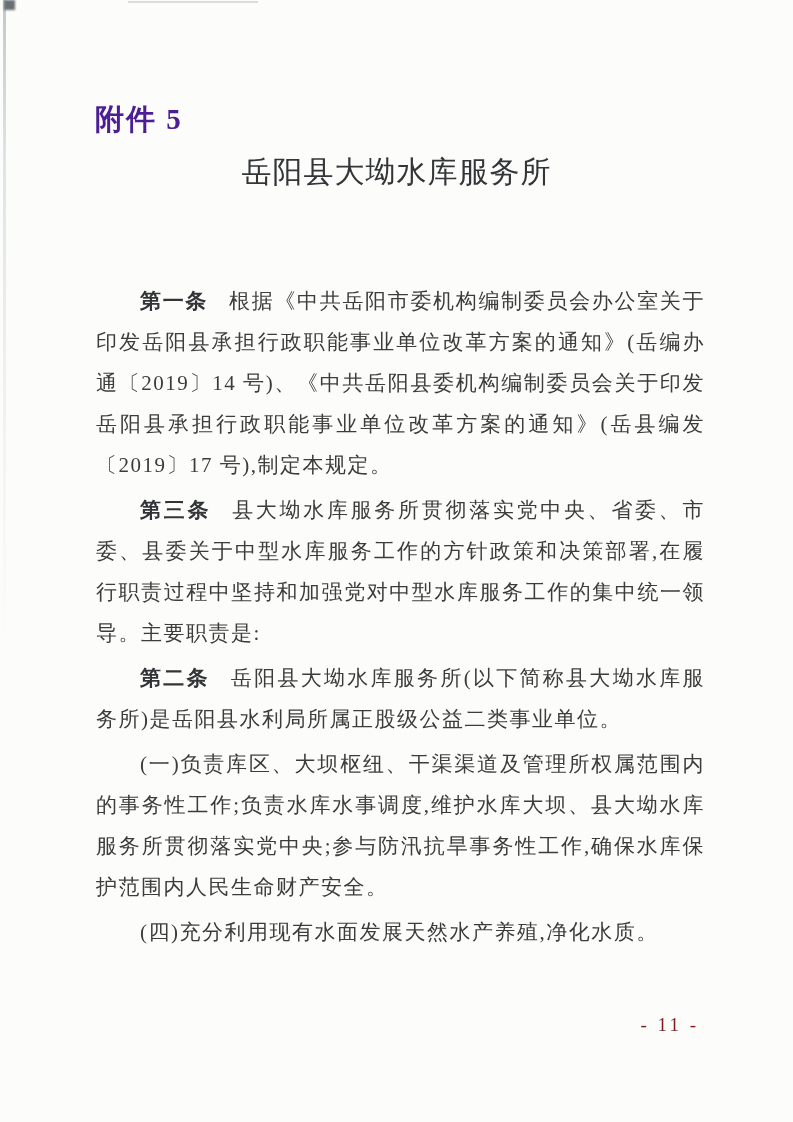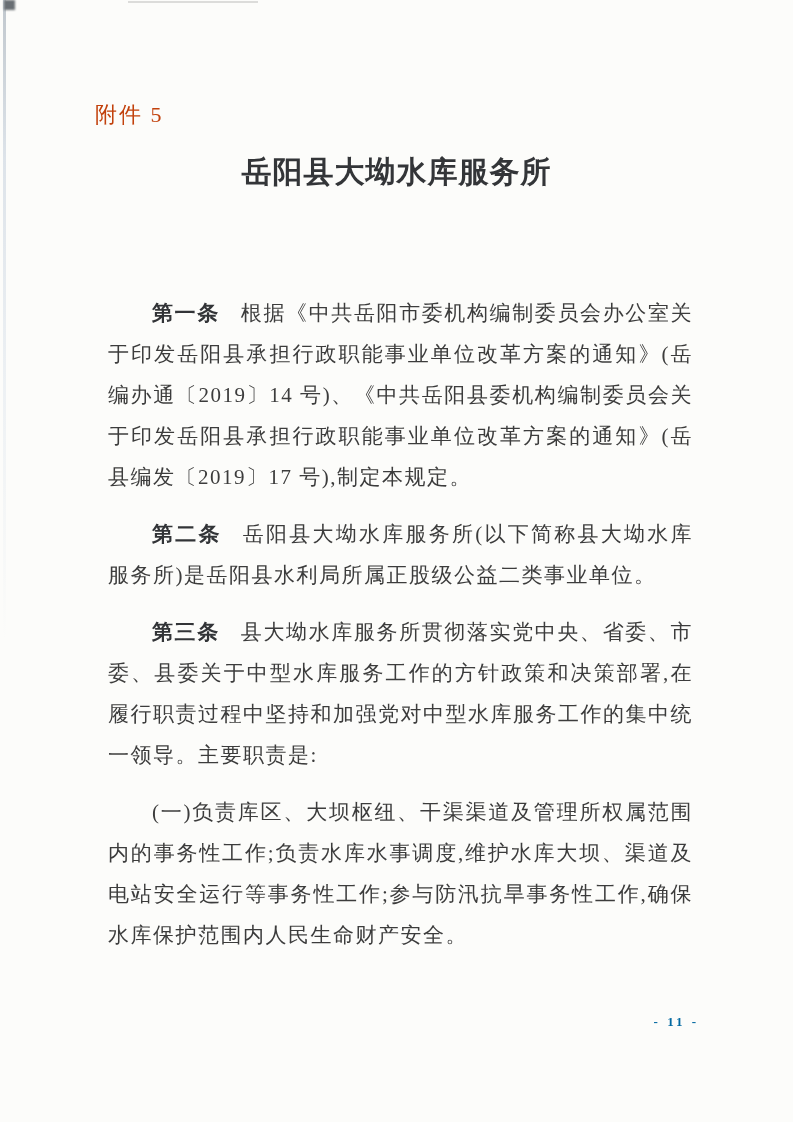--- a/index.html
+++ b/index.html
@@ -45,65 +45,65 @@
     top: 1px;
     width: 130px;
     height: 2px;
     background: rgba(160,160,158,0.35);
     filter: blur(0.5px);
   }
   .attachment-label {
     position: absolute;
     left: 95px;
     top: 100px;
-    font-size: 22px;
+    font-size: 29px;
     letter-spacing: 2px;
-    color: #c2410c;
+    color: #4c1d95;
+    font-weight: bold;
   }
   .title-block {
     position: absolute;
     left: 0;
     top: 149px;
     width: 793px;
     text-align: center;
-    font-weight: bold;
+    font-weight: normal;
     font-size: 30px;
     line-height: 46px;
     letter-spacing: 1px;
     color: #333538;
   }
   .body-block {
     position: absolute;
     left: 92px;
     top: 277px;
     width: 617px;
     font-size: 21px;
     line-height: 41px;
     letter-spacing: 1.5px;
     text-align: justify;
   }
   .para {
-    margin: 16px;
+    margin: 4px;
     text-indent: 44px;
   }
   .para-head {
     font-weight: bold;
     color: #323437;
   }
   .para-head:not(:empty) {
     margin-right: 21px;
   }
   .page-number {
     position: absolute;
     right: 94px;
     top: 1014px;
-    font-size: 13px;
+    font-size: 19px;
     letter-spacing: 3px;
-    color: #0369a1;
-    font-weight: bold;
+    color: #7f1d1d;
   }
 </style>
 </head>
 <body>
 
 <div class="page">
 
   <div class="scan-edge-line"></div>
   <div class="scan-corner-mark"></div>
   <div class="scan-top-line"></div>
@@ -112,25 +112,28 @@
 
   <div class="title-block">
     <div>岳阳县大坳水库服务所</div>
   </div>
 
   <div class="body-block">
     <p class="para">
       <span class="para-head">第一条</span><span>根据《中共岳阳市委机构编制委员会办公室关于印发岳阳县承担行政职能事业单位改革方案的通知》(岳编办通〔2019〕14 号)、《中共岳阳县委机构编制委员会关于印发岳阳县承担行政职能事业单位改革方案的通知》(岳县编发〔2019〕17 号),制定本规定。</span>
     </p>
     <p class="para">
+      <span class="para-head">第三条</span><span>县大坳水库服务所贯彻落实党中央、省委、市委、县委关于中型水库服务工作的方针政策和决策部署,在履行职责过程中坚持和加强党对中型水库服务工作的集中统一领导。主要职责是:</span>
+    </p>
+    <p class="para">
       <span class="para-head">第二条</span><span>岳阳县大坳水库服务所(以下简称县大坳水库服务所)是岳阳县水利局所属正股级公益二类事业单位。</span>
     </p>
     <p class="para">
-      <span class="para-head">第三条</span><span>县大坳水库服务所贯彻落实党中央、省委、市委、县委关于中型水库服务工作的方针政策和决策部署,在履行职责过程中坚持和加强党对中型水库服务工作的集中统一领导。主要职责是:</span>
+      <span class="para-head"></span><span>(一)负责库区、大坝枢纽、干渠渠道及管理所权属范围内的事务性工作;负责水库水事调度,维护水库大坝、县大坳水库服务所贯彻落实党中央;参与防汛抗旱事务性工作,确保水库保护范围内人民生命财产安全。</span>
     </p>
     <p class="para">
-      <span class="para-head"></span><span>(一)负责库区、大坝枢纽、干渠渠道及管理所权属范围内的事务性工作;负责水库水事调度,维护水库大坝、渠道及电站安全运行等事务性工作;参与防汛抗旱事务性工作,确保水库保护范围内人民生命财产安全。</span>
+      <span class="para-head"></span><span>(四)充分利用现有水面发展天然水产养殖,净化水质。</span>
     </p>
   </div>
 
   <div class="page-number">- 11 -</div>
 
 </div>
 
 </body></html>

